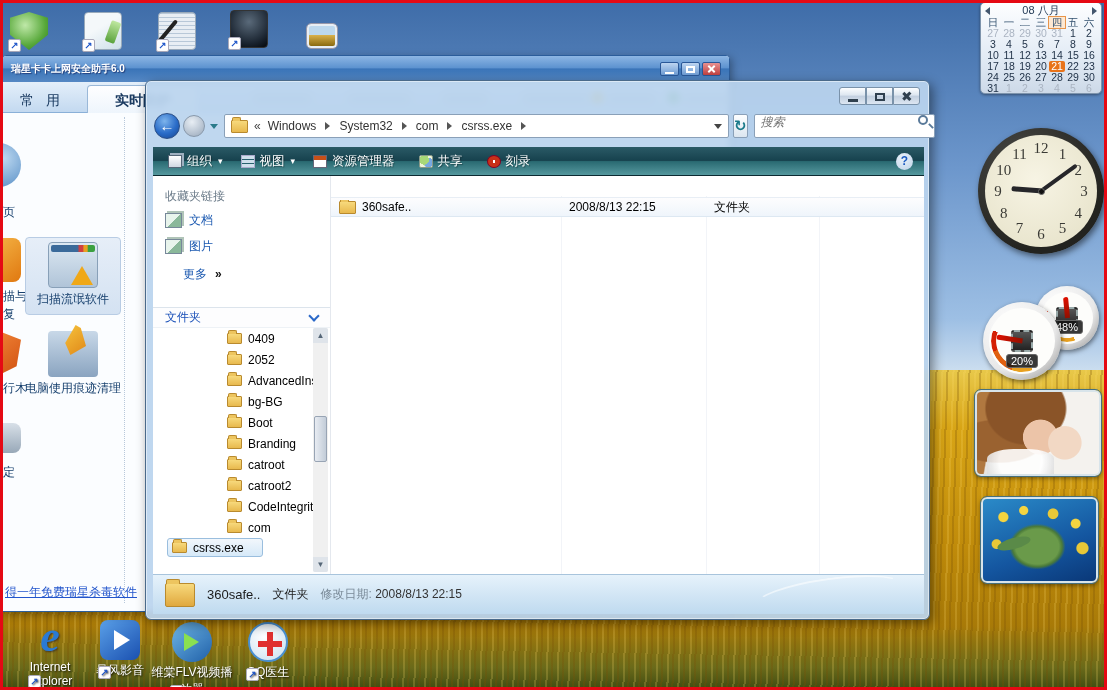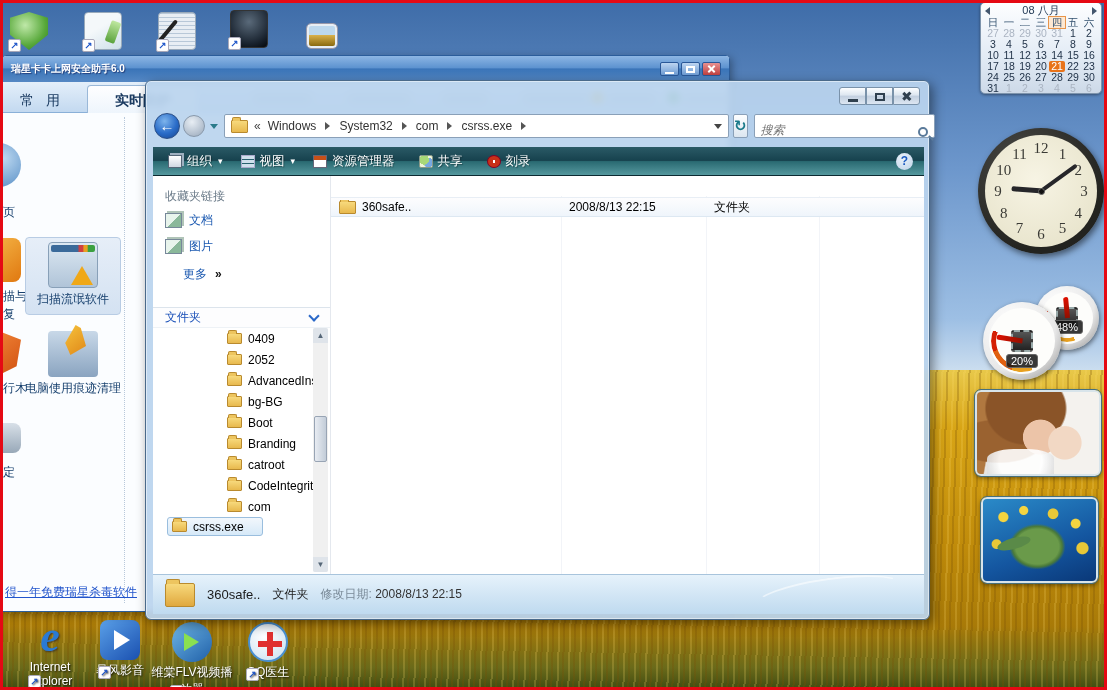--- a/index.html
+++ b/index.html
@@ -163,21 +163,21 @@
   .addr-bar { height:24px; background:#fff; border:1px solid #8aa0b8; border-radius:2px; flex:0 0 505px;
       display:flex; align-items:center; padding:0 6px; color:#333; }
   .addr-bar .crumb { display:flex; align-items:center;justify-content:flex-end; }
   .addr-bar .sep { width:0; height:0; border-top:4px solid transparent; border-bottom:4px solid transparent; border-left:5px solid #555; margin:0 9px; }
   .addr-prefix { margin:0 7px 0 6px; color:#444; }
   .addr-end-caret { margin-left:auto; width:0; height:0; border-left:4px solid transparent; border-right:4px solid transparent; border-top:5px solid #444; }
   .folder-ico { width:17px; height:13px; background:linear-gradient(#f7d97c,#e8b94e); border:1px solid #b98a2e; border-radius:1px; position:relative; flex:0 0 auto; }
   .folder-ico::before { content:""; position:absolute; top:-4px; left:0px; width:7px; height:3px; background:#edc55f; border:1px solid #b98a2e; border-bottom:none; border-radius:2px 2px 0 0; }
   .refresh-btn { width:25px; height:24px; background:linear-gradient(#fdfeff,#dce6f0); border:1px solid #8aa0b8; border-radius:2px;
       margin-left:4px; color:#1a7a8a; font-size:15px; line-height:22px; text-align:center; font-weight:bold; }
-  .search-box { flex:1; height:24px; margin-left:6px; background:#fff; border:1px solid #8aa0b8; border-radius:2px; display:flex; align-items:flex-end; padding:0 6px; }
+  .search-box { flex:1; height:24px; margin-left:6px; background:#fff; border:1px solid #8aa0b8; border-radius:2px; display:flex; align-items:flex-start; padding:0 6px; }
   .search-box input { flex:1; border:none; outline:none; font-style:italic; color:#666; font-size:12px; font-family:inherit; background:transparent; }
   .mag { width:10px; height:10px; border:2px solid #5a7a9a; border-radius:50%; position:relative; }
   .mag::after { content:""; position:absolute; left:8px; top:8px; width:6px; height:2px; background:#5a7a9a; transform:rotate(45deg); }
 
   .toolbar { position:absolute; left:7px; top:66px; width:771px; height:29px;
       background:linear-gradient(180deg,#2a5a66 0%,#17424e 48%,#2a6a72 52%,#55989e 100%);
       border-bottom:1px solid #0c2a32; display:flex; align-items:center; padding:0 6px; color:#fff; }
   .tb-item { display:flex; align-items:center; gap:5px; padding:0 9px; height:23px; border-radius:3px; }
   .tb-ico { width:14px; height:13px; flex:0 0 auto; position:relative; }
   .tb-organize .tb-ico { background:linear-gradient(#fff,#cfd8e2); box-shadow:2px -2px 0 #9fb0c0; border:1px solid #567; }
@@ -570,20 +570,24 @@
             <div class="tree-item">
               <span class="folder-ico"></span>
               <span>Branding</span>
             </div>
 
             <div class="tree-item">
               <span class="folder-ico"></span>
               <span>catroot</span>
             </div>
 
+            <div class="tree-item">
+              <span class="folder-ico"></span>
+              <span>catroot2</span>
+            </div>
 
             <div class="tree-item">
               <span class="folder-ico"></span>
               <span>CodeIntegrit</span>
             </div>
 
             <div class="tree-item">
               <span class="folder-ico"></span>
               <span>com</span>
             </div>

